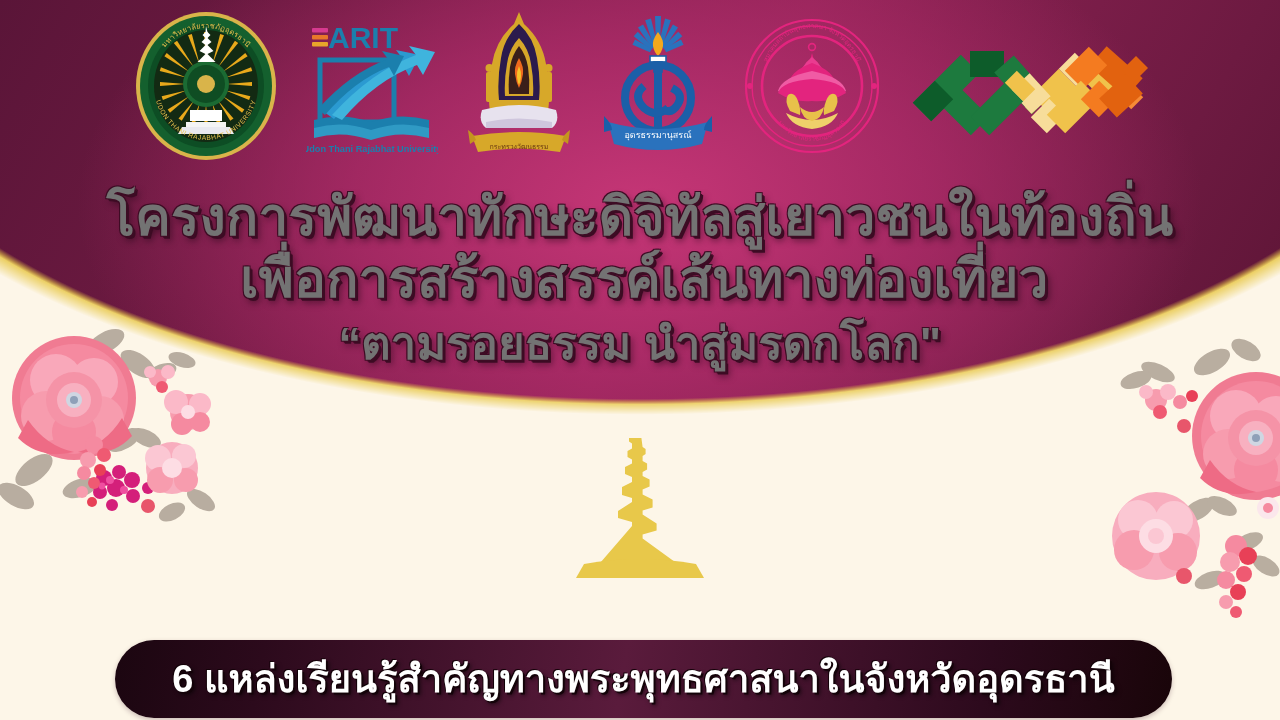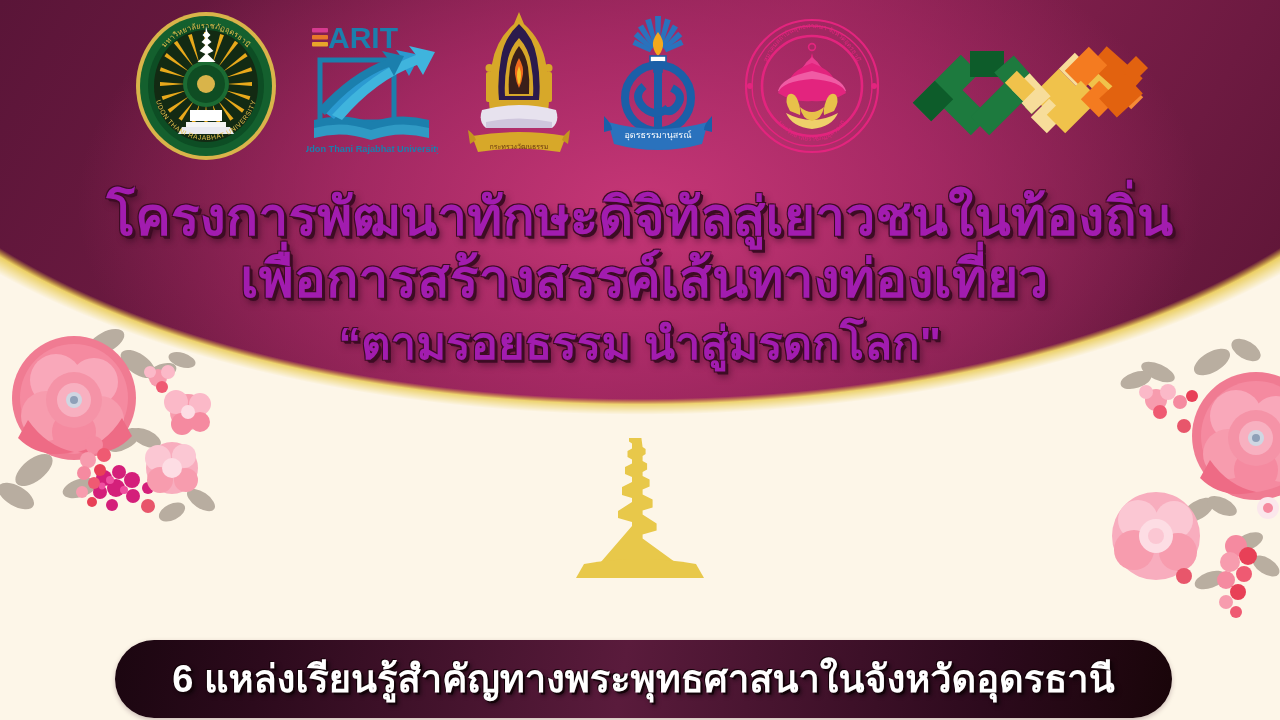--- a/index.html
+++ b/index.html
@@ -37,21 +37,21 @@
     display:flex;align-items:center;justify-content:center;gap:26px;
   }
   .logo{display:block;flex:0 0 auto;}
 
   
   .titles{
     position:absolute;left:0;top:186px;width:1280px;
     text-align:center;
   }
   .tline{
-    color:#a21caf;font-weight:bold;letter-spacing:.3px;white-space:nowrap;
+    color:#737373;font-weight:bold;letter-spacing:.3px;white-space:nowrap;
     text-shadow:
       2px 2px 0 #3d0c24, 3px 3px 0 #3d0c24, -1px -1px 0 #3d0c24,
       1px -1px 0 #3d0c24, -1px 1px 0 #3d0c24, 4px 5px 7px rgba(30,5,18,.55);
   }
   .tline-1{font-size:53px;line-height:62px;}
   .tline-2{font-size:53px;line-height:62px;margin-left:9px;}
   .tline-3{font-size:45px;line-height:60px;margin-top:4px;}
 
   
   .banner{

